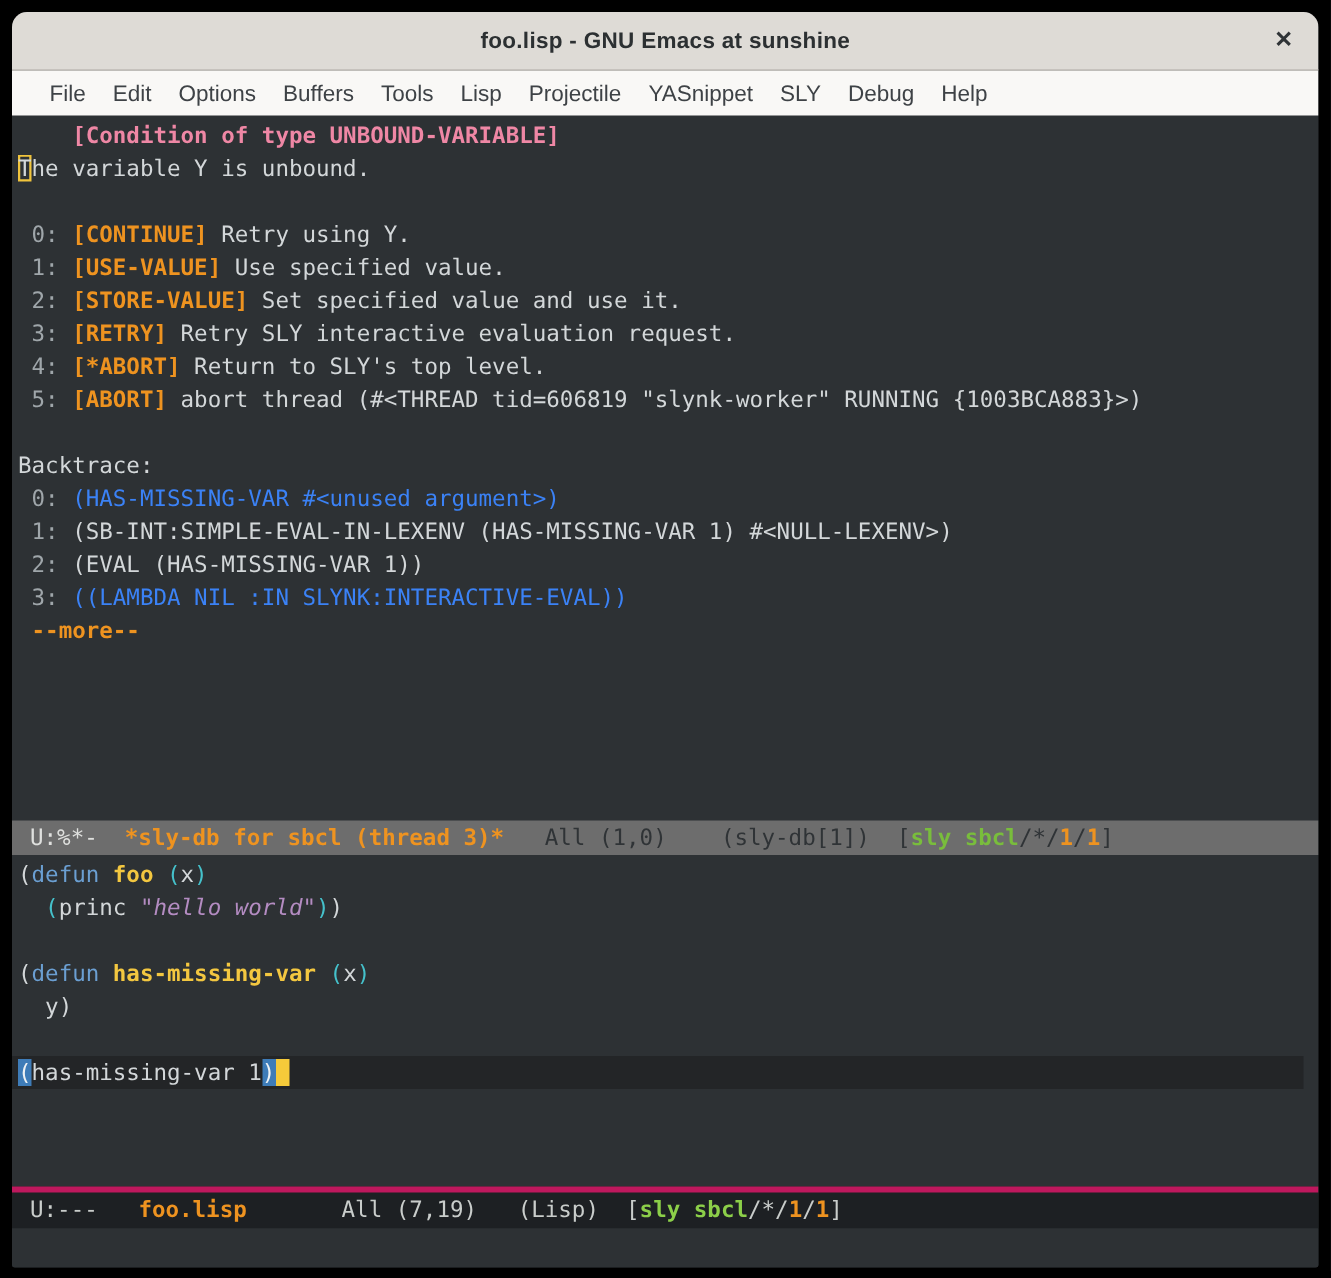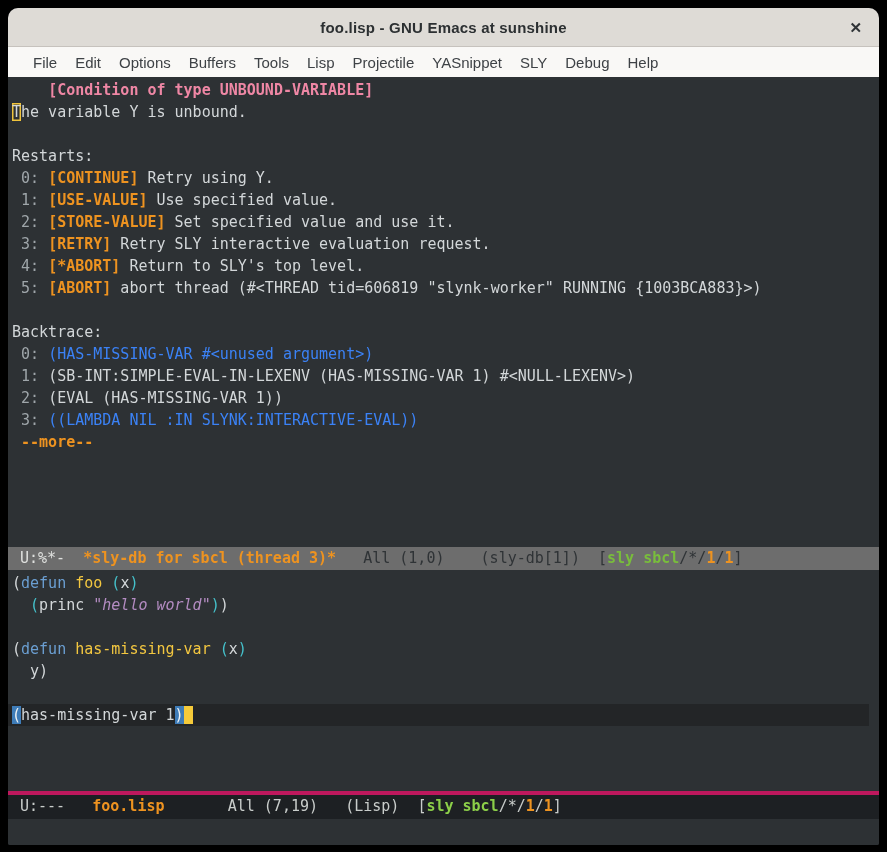--- a/index.html
+++ b/index.html
@@ -21,21 +21,21 @@
   .line{min-height:22px;line-height:22px;white-space:pre;margin:0 -10px 0 -4px;padding:0 10px 0 4px;}
   .line.hl{background:#232527;margin-right:0;padding-right:0;}
   
   .seg{white-space:pre;}
   .s-fg{color:#d3d7d9;}
   .s-dim{color:#9fa6aa;}
   .s-pink-bold{color:#ef87a5;font-weight:bold;}
   .s-orange-bold{color:#ee9320;font-weight:bold;}
   .s-green{color:#3b82f6;}
   .s-blue-bold{color:#6b9fd2;font-weight:normal;}
-  .s-yellow-bold{color:#f3c740;font-weight:normal;}
+  .s-yellow-bold{color:#f3c740;font-weight:bold;}
   .s-cyan{color:#45c1cb;}
   .s-purple-italic{color:#b48cc2;font-style:italic;}
   .s-paren-match{color:#eef2f4;background:#3e7cb8;}
   .s-cursor-block{background:#f5ca3a;color:#f5ca3a;}
   .s-cursor-hollow{box-shadow:inset 0 0 0 1.5px #f0c43c;}
   
   .modeline{font-family:"DejaVu Sans Mono",monospace;font-size:15px;white-space:pre;padding-left:12px;overflow:hidden;}
   .ml-top{flex:0 0 23px;line-height:23px;background:#6d6d6d;color:#34383a;}
   .ml-bottom{flex:0 0 24px;line-height:23px;background:#1d2023;color:#c9cdcd;border-top:4px solid #be185d;}
   .s-ml-light{color:#dfe0de;}
@@ -69,21 +69,20 @@
         <span class="menu-item">YASnippet</span>
         <span class="menu-item">SLY</span>
         <span class="menu-item">Debug</span>
         <span class="menu-item">Help</span>
       </div>
 
     <div class="buffer buf-top">
         <div class="line"><span class="seg s-fg">    </span><span class="seg s-pink-bold">[Condition of type UNBOUND-VARIABLE]</span></div>
         <div class="line"><span class="seg s-cursor-hollow">T</span><span class="seg s-fg">he variable Y is unbound.</span></div>
         <div class="line">&nbsp;</div>
-        <div class="line"><span class="seg s-fg">Restarts:</span></div>
         <div class="line"><span class="seg s-dim"> 0: </span><span class="seg s-orange-bold">[CONTINUE]</span><span class="seg s-fg"> Retry using Y.</span></div>
         <div class="line"><span class="seg s-dim"> 1: </span><span class="seg s-orange-bold">[USE-VALUE]</span><span class="seg s-fg"> Use specified value.</span></div>
         <div class="line"><span class="seg s-dim"> 2: </span><span class="seg s-orange-bold">[STORE-VALUE]</span><span class="seg s-fg"> Set specified value and use it.</span></div>
         <div class="line"><span class="seg s-dim"> 3: </span><span class="seg s-orange-bold">[RETRY]</span><span class="seg s-fg"> Retry SLY interactive evaluation request.</span></div>
         <div class="line"><span class="seg s-dim"> 4: </span><span class="seg s-orange-bold">[*ABORT]</span><span class="seg s-fg"> Return to SLY's top level.</span></div>
         <div class="line"><span class="seg s-dim"> 5: </span><span class="seg s-orange-bold">[ABORT]</span><span class="seg s-fg"> abort thread (#&lt;THREAD tid=606819 "slynk-worker" RUNNING {1003BCA883}&gt;)</span></div>
         <div class="line">&nbsp;</div>
         <div class="line"><span class="seg s-fg">Backtrace:</span></div>
         <div class="line"><span class="seg s-dim"> 0: </span><span class="seg s-green">(HAS-MISSING-VAR #&lt;unused argument&gt;)</span></div>
         <div class="line"><span class="seg s-dim"> 1: </span><span class="seg s-fg">(SB-INT:SIMPLE-EVAL-IN-LEXENV (HAS-MISSING-VAR 1) #&lt;NULL-LEXENV&gt;)</span></div>

